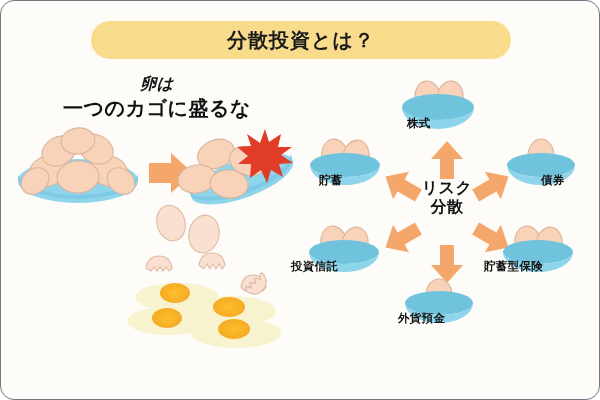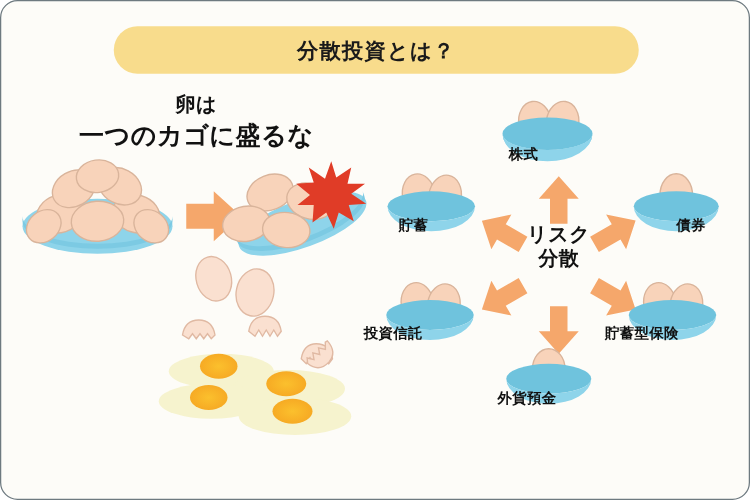--- a/index.html
+++ b/index.html
@@ -17,34 +17,34 @@
 
   
   #title-banner{
     position:absolute;left:90px;top:20px;
     width:420px;height:38px;
     background:#F8DC8C;
     border-radius:19px;
     display:flex;align-items:center;justify-content:center;
   }
   #title-text{
-    font-size:17px;font-weight:bold;color:#1a1a1a;
+    font-size:20px;font-weight:bold;color:#1a1a1a;
     letter-spacing:1px;
     font-family:"DejaVu Sans","Liberation Sans",sans-serif;
   }
 
   
   #proverb{
     position:absolute;left:26px;top:72px;width:260px;
     text-align:center;
     font-size:16px;font-weight:bold;color:#111;
     line-height:1.35;
     letter-spacing:.5px;
   }
-  #proverb .l1{display:block;}
+  #proverb .l1{display:block;font-style:italic;}
   #proverb .l2{display:block;font-size:20px;}
 
   
   .layer{position:absolute;left:0;top:0;width:600px;height:400px;pointer-events:none;}
 
   
   #risk-label{
     position:absolute;left:396px;top:178px;width:100px;
     text-align:center;
     font-size:16px;font-weight:bold;color:#111;

